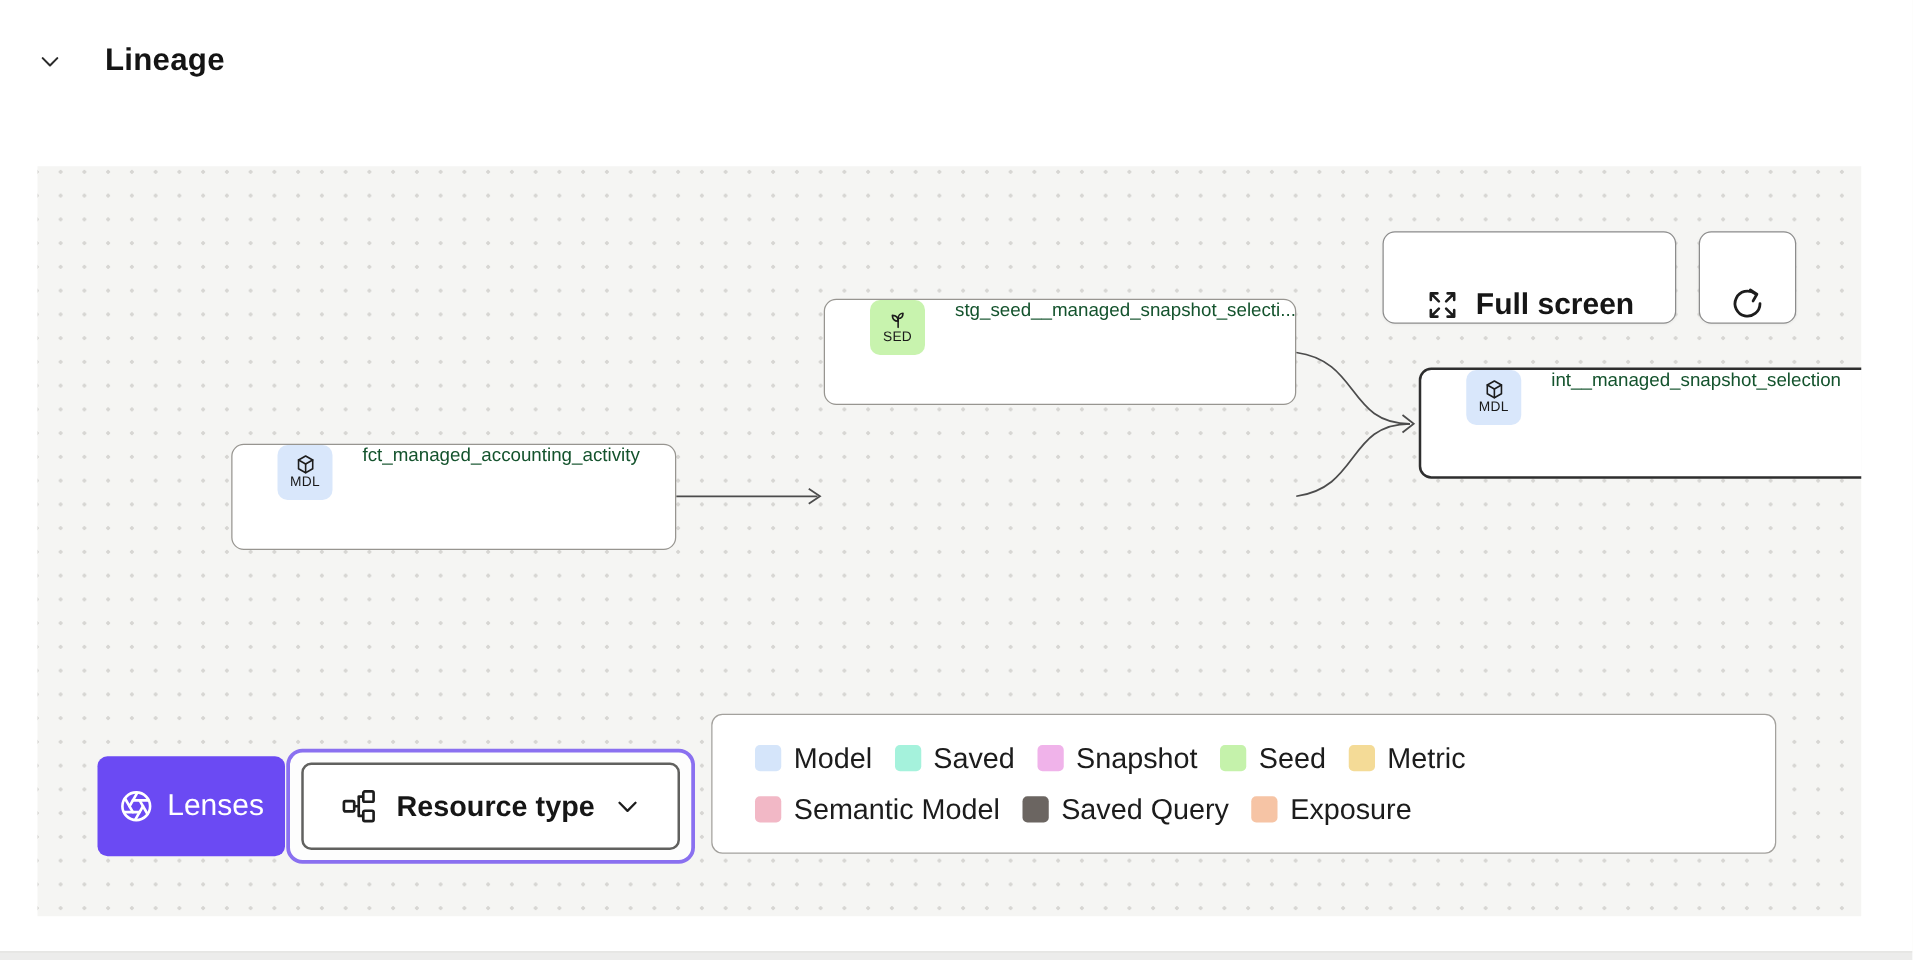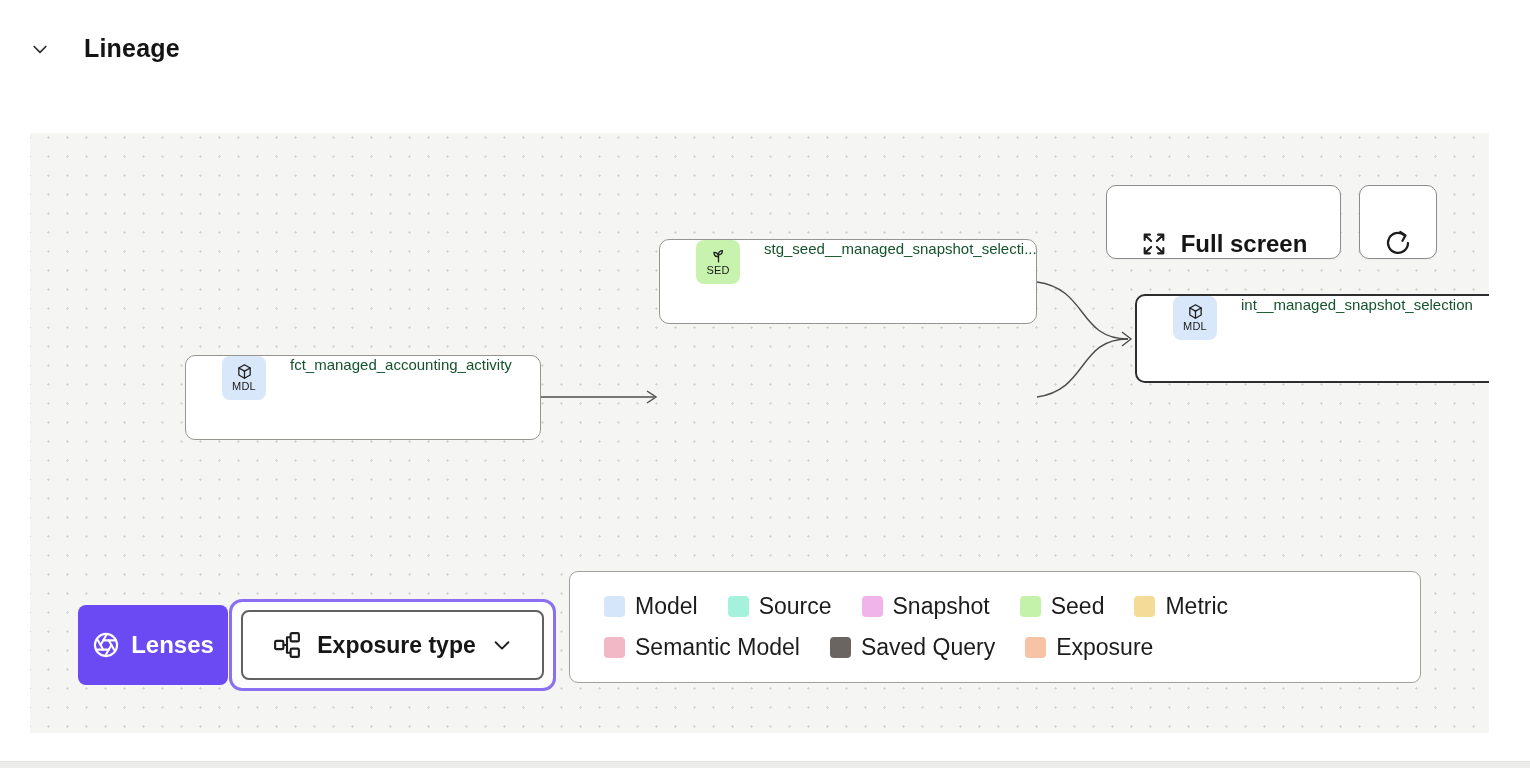--- a/index.html
+++ b/index.html
@@ -39,33 +39,33 @@
   .node-int { left:1105px; top:161px; width:420px; height:89px; border:2px solid #2e2e2e; }
   .badge { width:44px; height:44px; border-radius:8px; display:flex; flex-direction:column;
            align-items:center; justify-content:center; flex:0 0 auto; }
   .badge svg { width:17px; height:17px; color:#1d1d1d; }
   .badge .code { font-size:11px; font-weight:500; color:#1a1a1a; line-height:1.15; letter-spacing:.2px; }
   .node .nlabel { font-size:15px; color:#14532d; white-space:nowrap; }
 
   
   .lenses-btn { position:absolute; left:48px; top:472px; width:150px; height:80px; border-radius:8px;
                 display:flex; align-items:center; justify-content:center; gap:11px; color:#fff; cursor:pointer; }
-  .lenses-btn .label { font-size:24px; font-weight:700; }
+  .lenses-btn .label { font-size:24px; font-weight:400; }
   .rt-ring { position:absolute; left:199px; top:466px; width:327px; height:92px; border:3px solid #8a70f0;
              border-radius:13px; background:#fdfdfd; padding:8px 9px; }
   .rt-btn { width:100%; height:100%; background:#fff; border:2px solid #61615f; border-radius:8px;
             display:flex; align-items:center; justify-content:center; gap:15px; cursor:pointer; }
   .rt-btn .label { font-size:23px; font-weight:600; color:#161616; }
   .rt-btn svg { color:#1d1d1d; }
 
   
   .legend { position:absolute; left:539px; top:438px; width:852px; height:112px; background:#fff;
             border:1.5px solid #a3a19d; border-radius:9px; display:flex; flex-direction:column;
             justify-content:space-evenly; padding:6px 0 6px 34px; }
-  .legend-row { display:flex; align-items:center; gap:30px; }
+  .legend-row { display:flex; align-items:center; gap:18px; }
   .legend-item { display:flex; align-items:center; gap:10px; }
   .swatch { width:21px; height:21px; border-radius:4px; flex:0 0 auto; }
   .legend-item .llabel { font-size:23px; color:#1c1c1c; }
 
   .bottom-strip { position:absolute; left:0; bottom:0; width:1530px; height:7px; background:#ececeb; border-top:1px solid #e2e2e0; }
 </style>
 </head>
 <body>
 
 <div class="page">
@@ -155,36 +155,36 @@
     </div>
 
     <div class="rt-ring" style="border-color: rgb(138, 112, 240);">
       <div class="rt-btn">
         <svg width="30" height="30" viewBox="0 0 24 24" fill="none" stroke="currentColor" stroke-width="1.7" stroke-linejoin="round">
           <rect x="2.5" y="8.7" width="6.6" height="6.6" rx="1"></rect>
           <rect x="14.9" y="2.5" width="6.6" height="6.6" rx="1"></rect>
           <rect x="14.9" y="14.9" width="6.6" height="6.6" rx="1"></rect>
           <path d="M9.1 12 H12 V5.8 H14.9 M12 12 V18.2 H14.9"></path>
         </svg>
-        <span class="label">Exposure type</span>
+        <span class="label">Resource type</span>
         <svg width="22" height="22" viewBox="0 0 24 24" fill="none" stroke="currentColor" stroke-width="2" stroke-linecap="round" stroke-linejoin="round">
             <polyline points="5 9 12 16 19 9"></polyline>
           </svg>
       </div>
     </div>
 
     <div class="legend">
       <div class="legend-row">
         <span class="legend-item">
           <span class="swatch" style="background: rgb(213, 229, 250);"></span>
           <span class="llabel">Model</span>
         </span>
         <span class="legend-item">
           <span class="swatch" style="background: rgb(165, 242, 220);"></span>
-          <span class="llabel">Source</span>
+          <span class="llabel">Saved</span>
         </span>
         <span class="legend-item">
           <span class="swatch" style="background: rgb(240, 179, 234);"></span>
           <span class="llabel">Snapshot</span>
         </span>
         <span class="legend-item">
           <span class="swatch" style="background: rgb(197, 242, 171);"></span>
           <span class="llabel">Seed</span>
         </span>
         <span class="legend-item">

